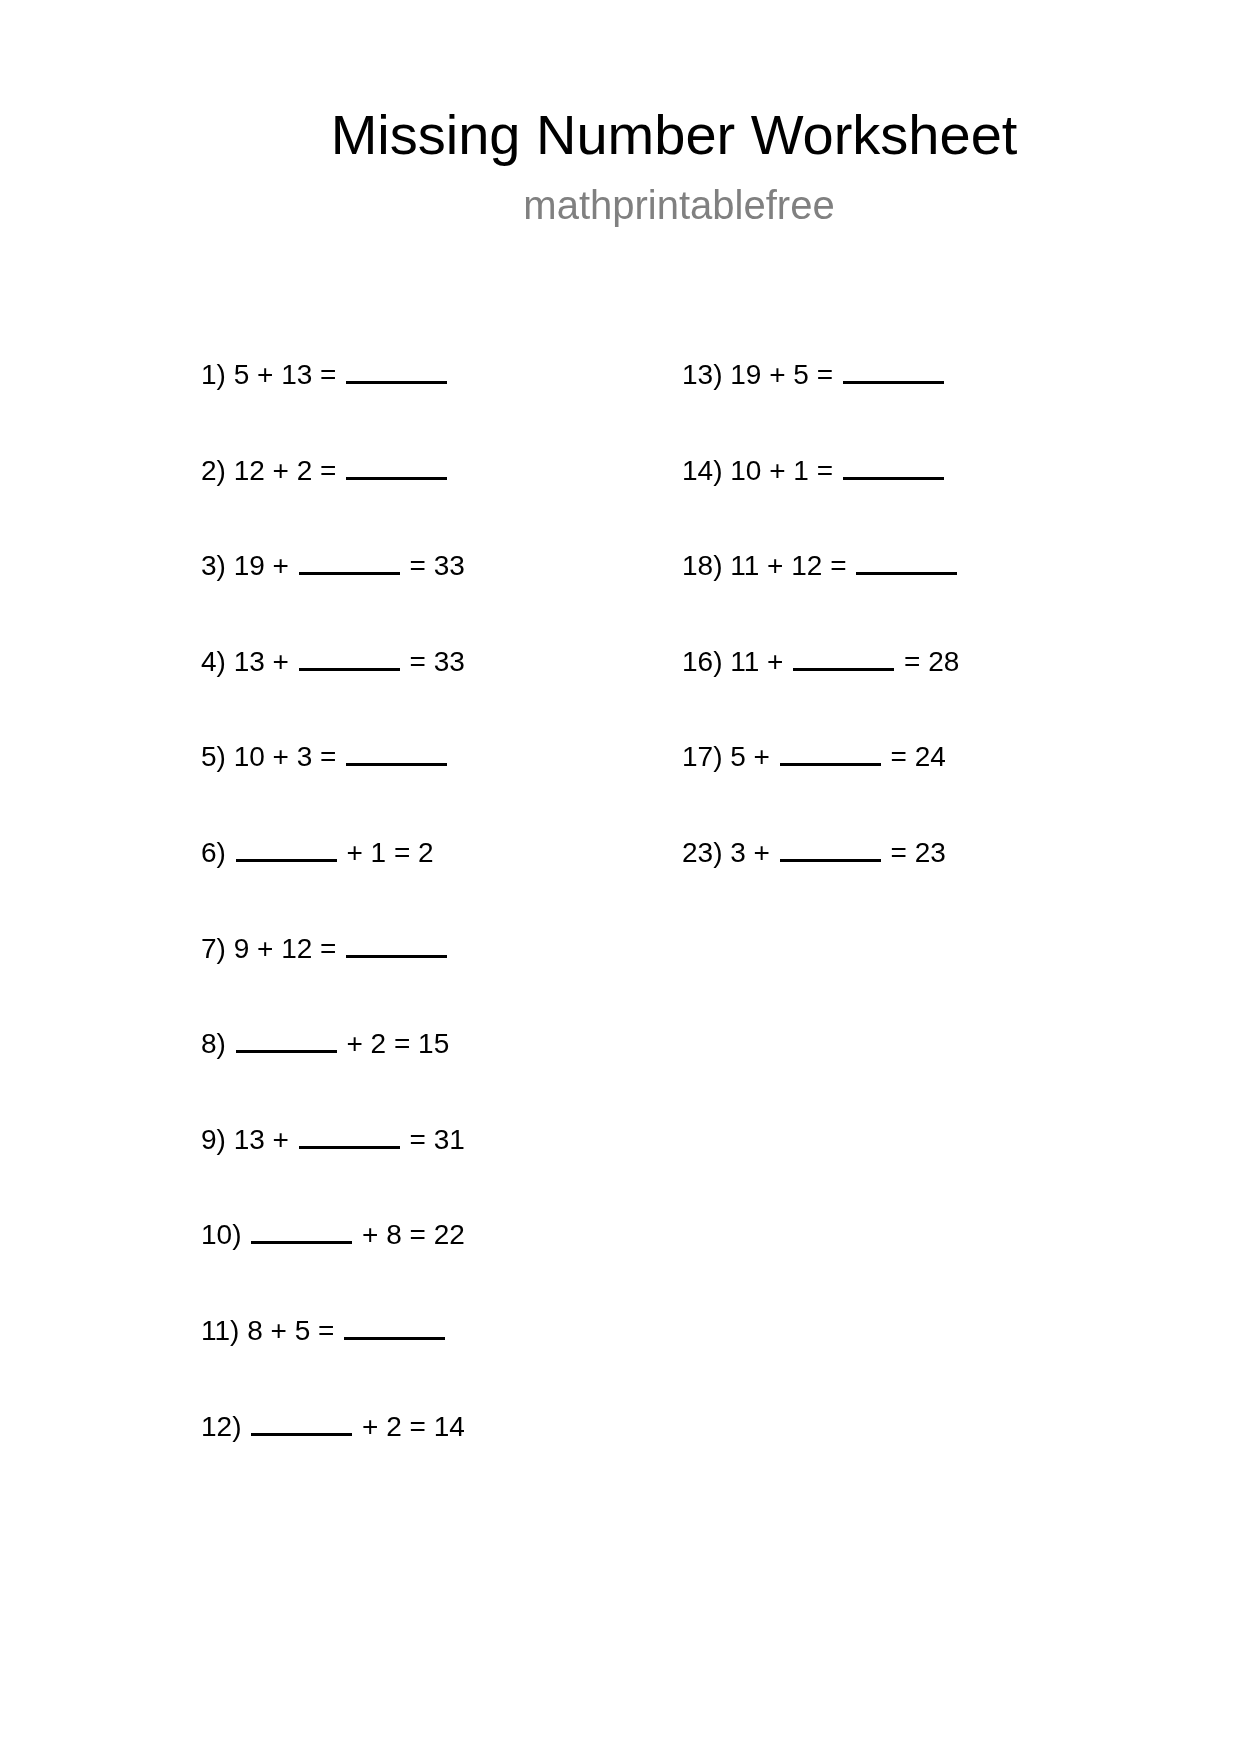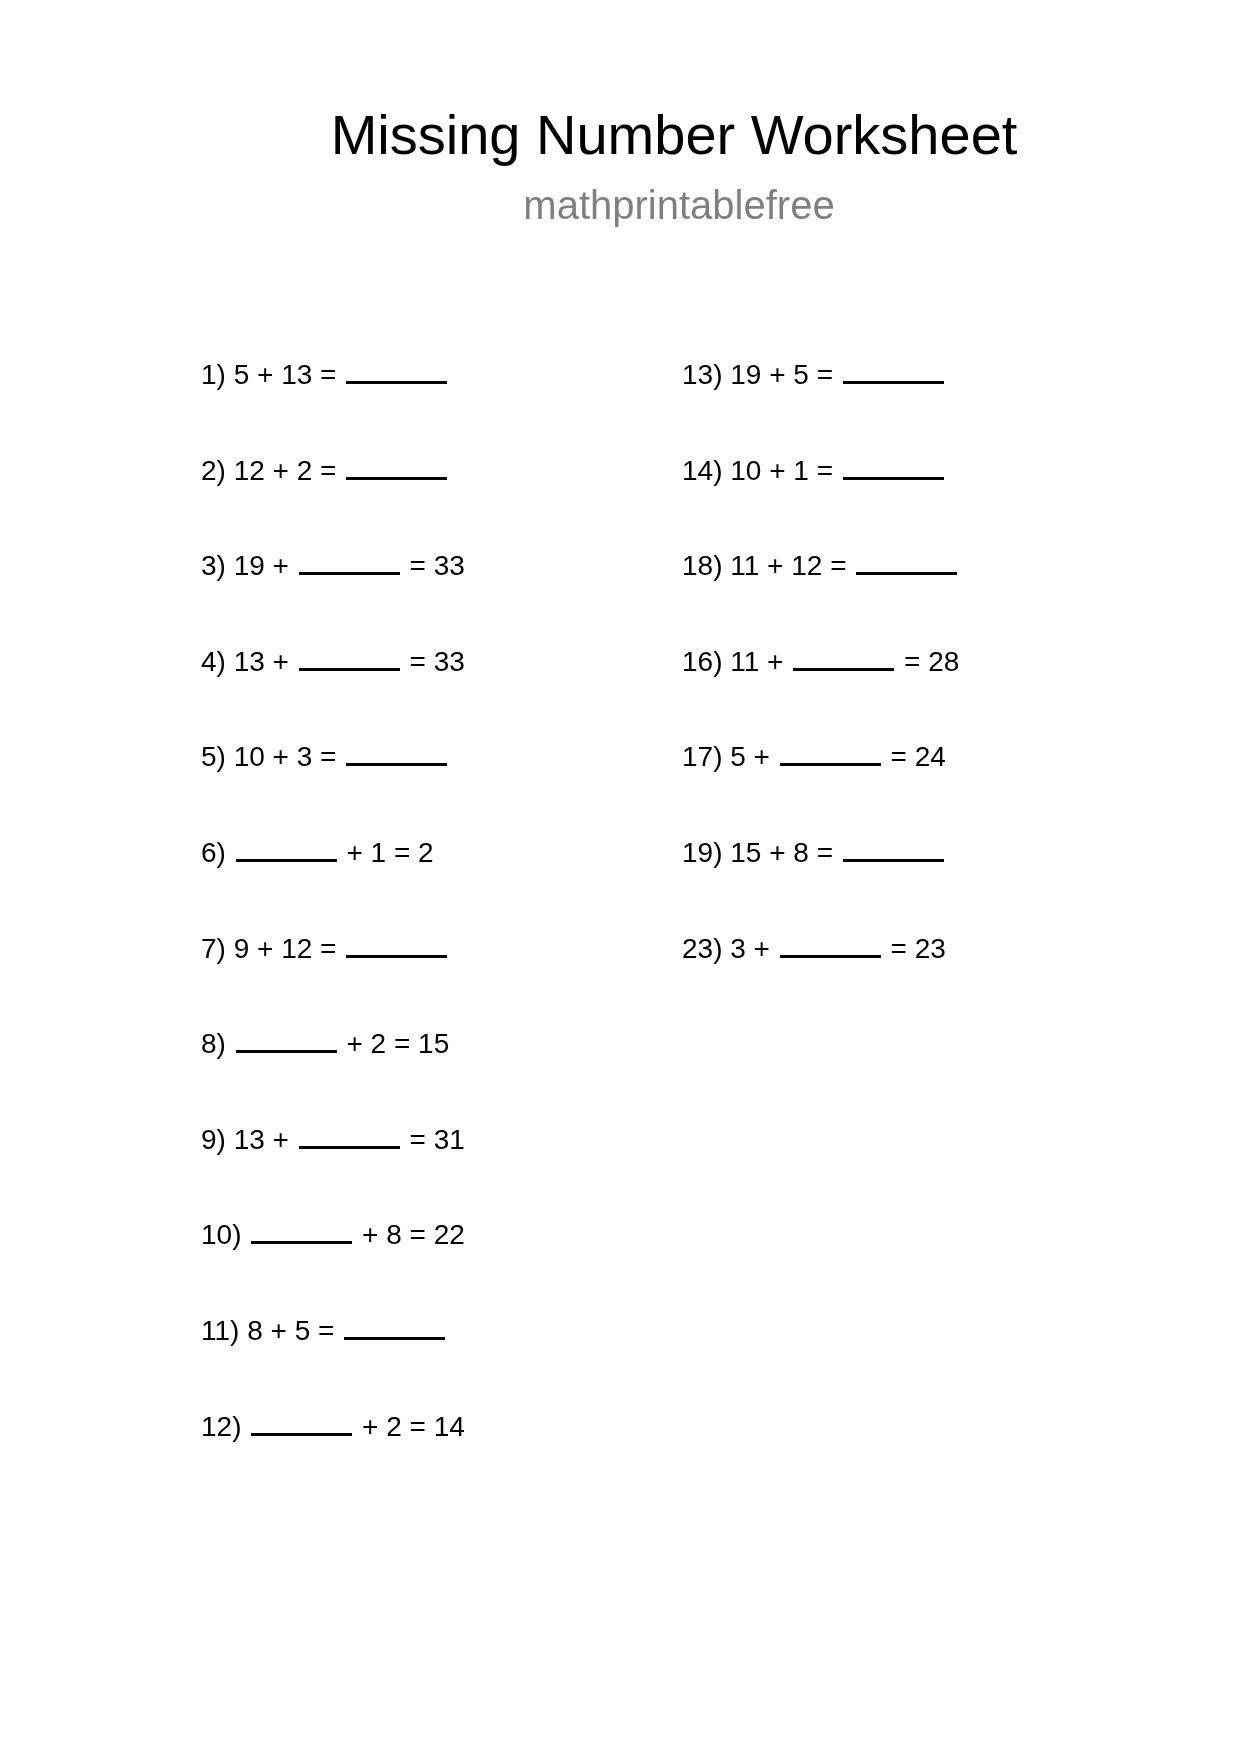--- a/index.html
+++ b/index.html
@@ -75,15 +75,14 @@
     <div class="problem"><span>10) </span><span class="blank"></span> <span>+ 8 = 22 </span></div>
     <div class="problem"><span>11) </span><span>8 + 5 = </span><span class="blank"></span> </div>
     <div class="problem"><span>12) </span><span class="blank"></span> <span>+ 2 = 14 </span></div>
   </div>
 <div class="col right" id="col-right">
     <div class="problem"><span>13) </span><span>19 + 5 = </span><span class="blank"></span> </div>
     <div class="problem"><span>14) </span><span>10 + 1 = </span><span class="blank"></span> </div>
     <div class="problem"><span>18) </span><span>11 + 12 = </span><span class="blank"></span> </div>
     <div class="problem"><span>16) </span><span>11 + </span><span class="blank"></span> <span>= 28 </span></div>
     <div class="problem"><span>17) </span><span>5 + </span><span class="blank"></span> <span>= 24 </span></div>
-    <div class="problem"><span>19) </span><span>15 + 8 = </span><span class="blank"></span> </div>
     <div class="problem"><span>23) </span><span>3 + </span><span class="blank"></span> <span>= 23 </span></div>
   </div>
 
 </body></html>

